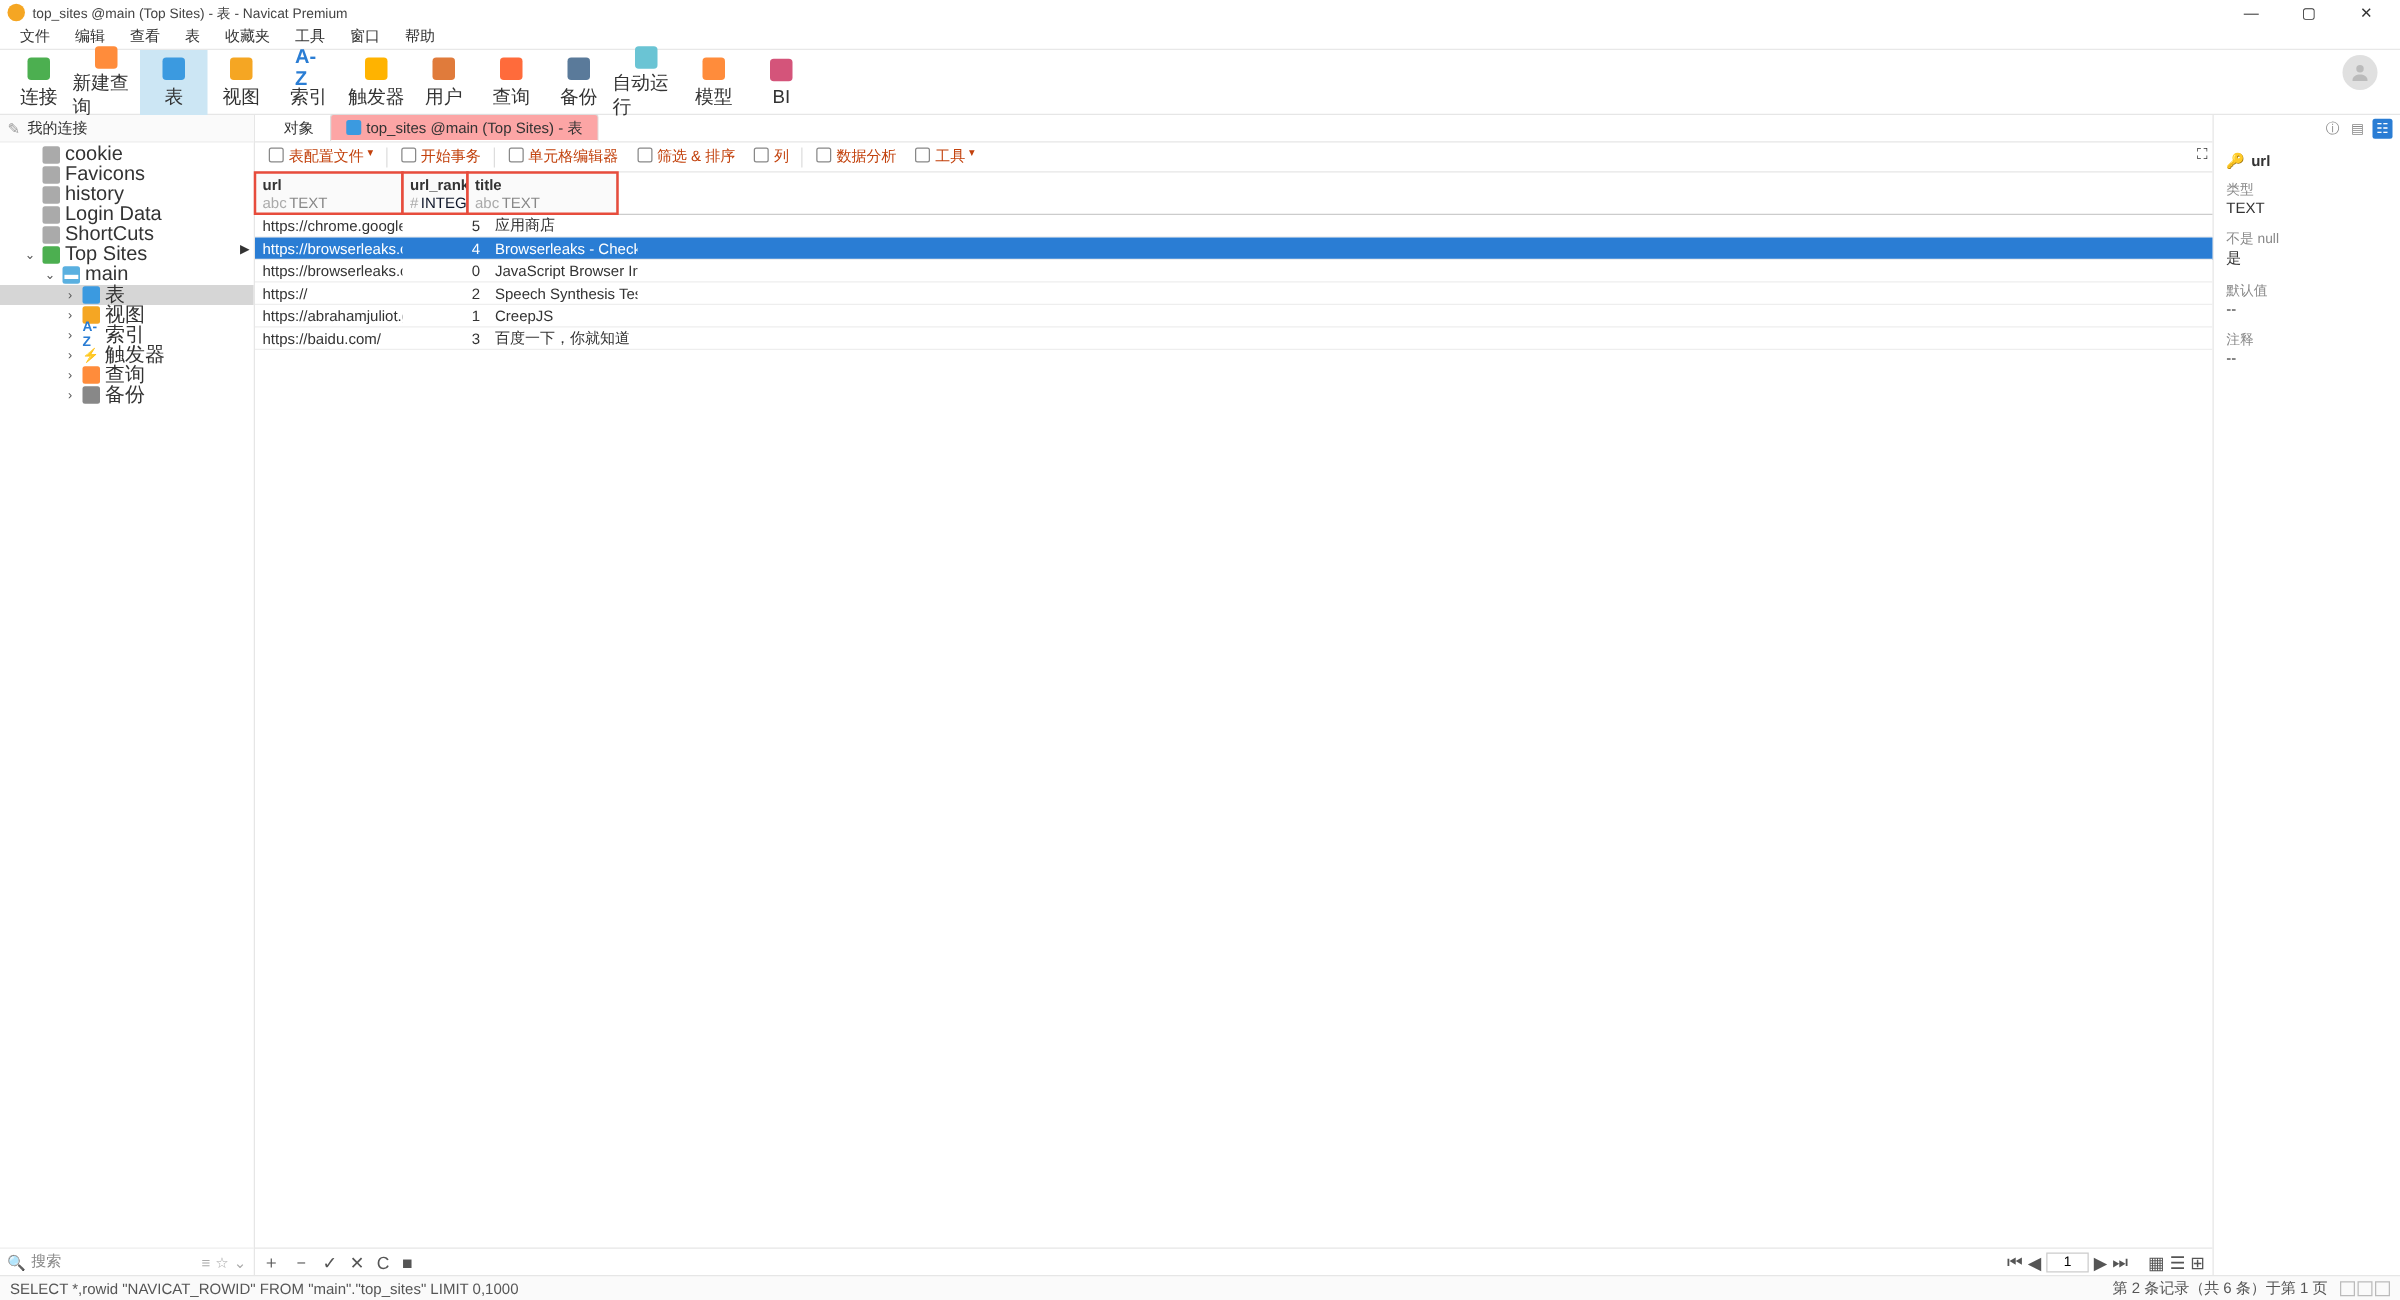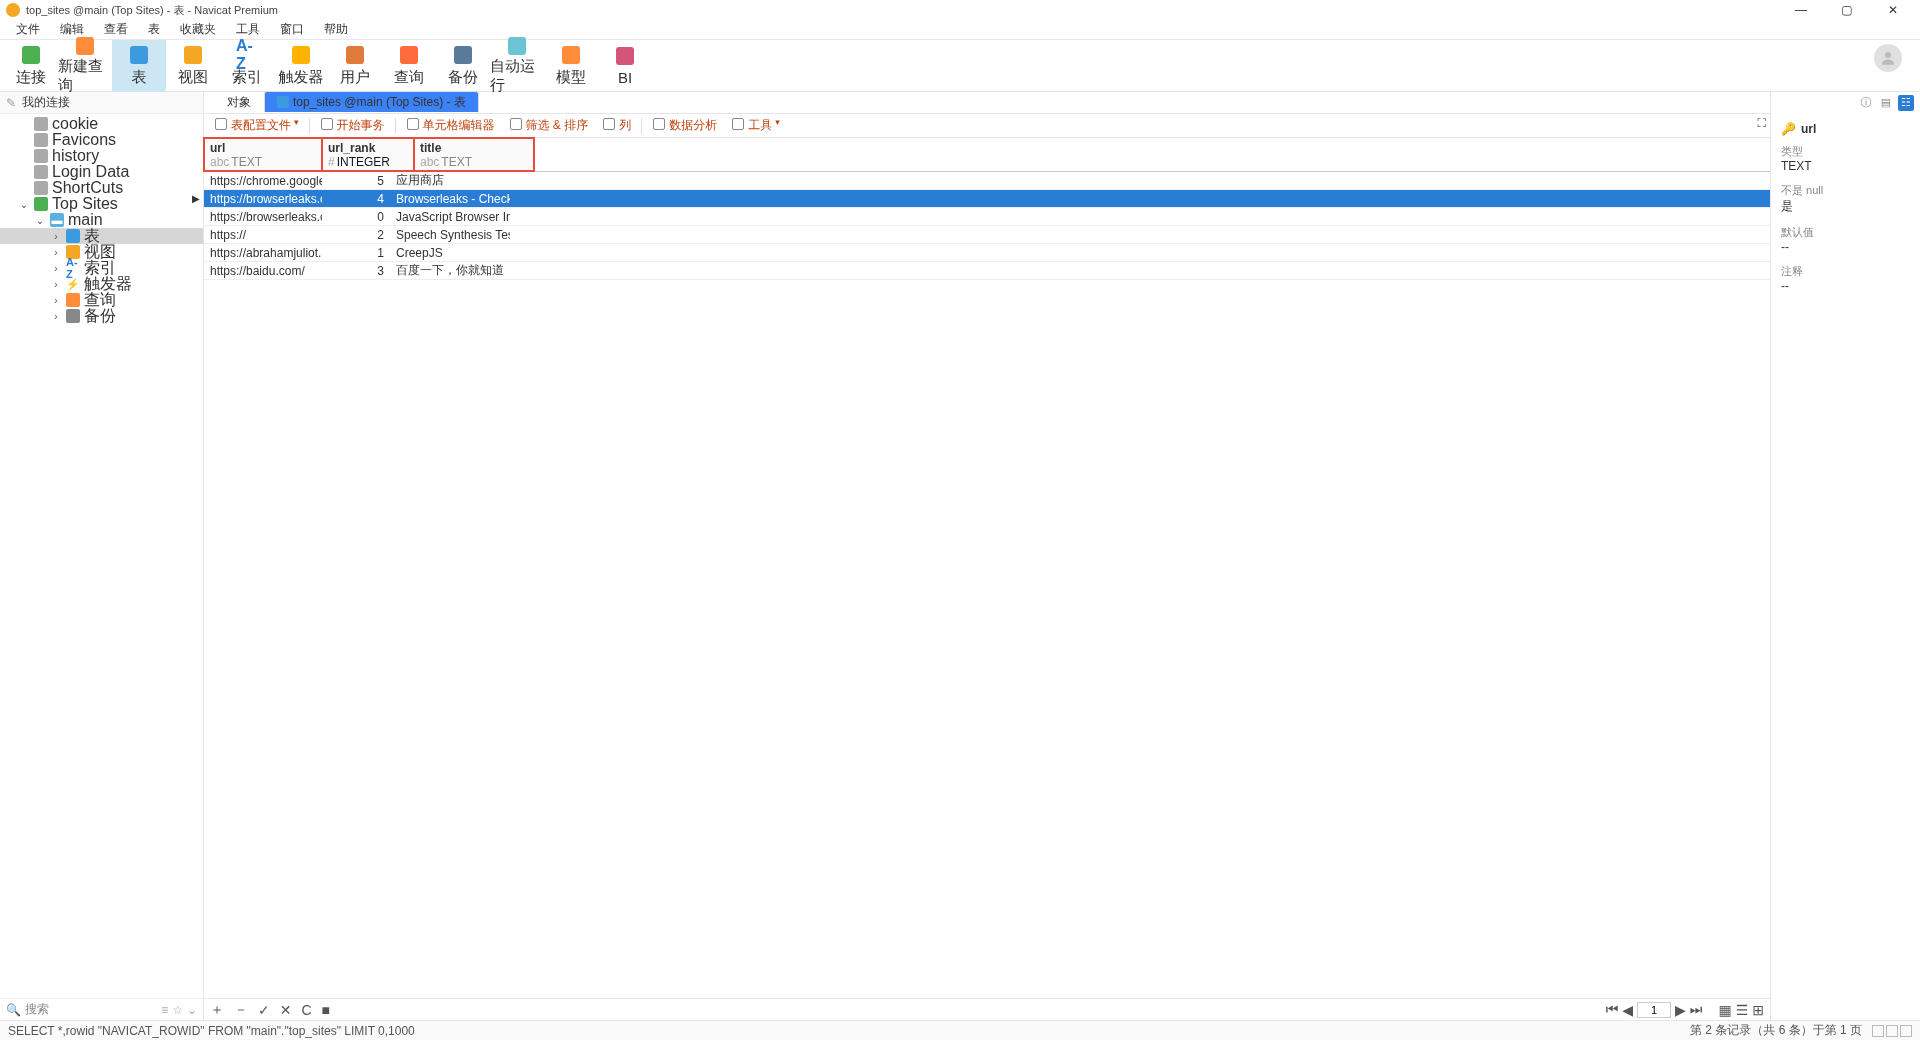--- a/index.html
+++ b/index.html
@@ -37,21 +37,21 @@
 .ic-az { color:#2a7dd4; font-size:9px; font-weight:bold; }
 .ic-trig { color:#ffb300; }
 .ic-query { background:#ff8c3b; width:12px; height:12px; border-radius:2px; }
 .ic-backup { background:#888; width:12px; height:10px; border-radius:2px; }
 .sb-foot { height:22px; border-top:1px solid #eee; display:flex; align-items:center; padding:0 6px; gap:4px; }
 .sb-foot .srch { flex:1; color:#888; }
 .sb-foot .ficon { color:#aaa; cursor:pointer; }
 .main { flex:1; display:flex; flex-direction:column; }
 .tabs { height:22px; display:flex; align-items:flex-end; border-bottom:1px solid #e6e6e6; padding-left:10px; }
 .tab { height:22px; padding:0 12px; display:flex; align-items:center; gap:4px; font-size:12px; border:1px solid transparent; cursor:pointer; }
-.tab.sel { background:#3b82f6; border:1px solid #ddd; border-bottom:1px solid #fff; border-radius:3px 3px 0 0; }
+.tab.sel { background:#fca5a5; border:1px solid #ddd; border-bottom:1px solid #fff; border-radius:3px 3px 0 0; }
 .tab .tic { width:12px; height:12px; display:inline-block; }
 .subtb { height:24px; display:flex; align-items:center; border-bottom:1px solid #e6e6e6; padding:0 6px; gap:6px; }
 .subtb .sitem { display:flex; align-items:flex-start; gap:3px; padding:0 4px; font-size:12px; color:#c2410c; }
 .subtb .sicon { width:14px; height:14px; display:inline-flex; align-items:center; justify-content:center; }
 .subtb .sep { width:1px; height:16px; background:#ddd; }
 .grid-area { position:relative; flex:1; }
 .grid-header { display:flex; height:34px; border-bottom:1px solid #ccc; }
 .gh { border-right:1px solid #d0d0d0; display:flex; flex-direction:column; justify-content:center; padding:0 6px; background:#fafafa; }
 .gh.hl { outline:2px solid #e74c3c; outline-offset:-1px; }
 .gh .cname { font-weight:bold; font-size:12px; }
@@ -329,21 +329,21 @@
     <div class="grid-area">
       <div style="position:absolute;right:4px;top:-22px">⛶</div>
       <div class="grid-header" id="ghead">
           <div class="gh hl col1" style="width: 118px;">
             <div class="cname">url</div>
             <div class="ctype">
               <span style="color: rgb(170, 170, 170);">abc</span>
               <span class="">TEXT</span>
             </div>
           </div>
-          <div class="gh hl col2" style="width: 92px;">
+          <div class="gh hl col2" style="width: 52px;">
             <div class="cname">url_rank</div>
             <div class="ctype">
               <span style="color: rgb(170, 170, 170);">#</span>
               <span class="int">INTEGER</span>
             </div>
           </div>
           <div class="gh hl col3" style="width: 120px;">
             <div class="cname">title</div>
             <div class="ctype">
               <span style="color: rgb(170, 170, 170);">abc</span>

